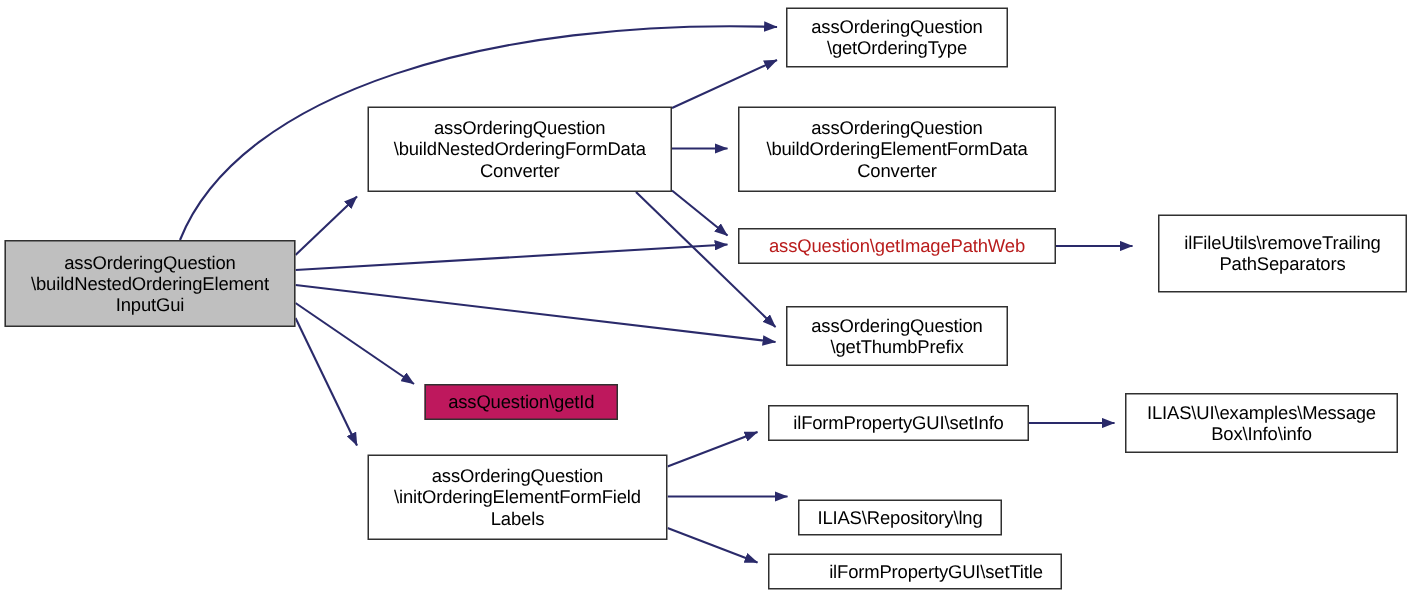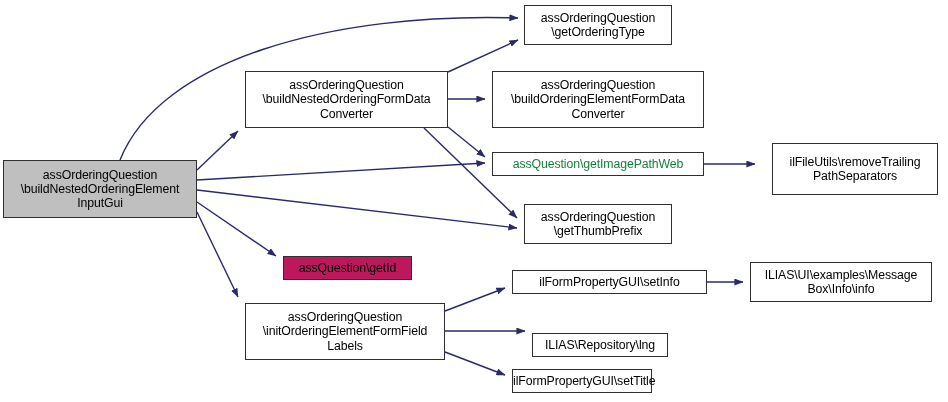--- a/index.html
+++ b/index.html
@@ -85,28 +85,28 @@
 \buildNestedOrderingElement
 InputGui</span></div>
       <div class="node" style="left: 245px; top: 71px; width: 203px; height: 57px; background: rgb(255, 255, 255); border-color: rgb(48, 48, 48); color: rgb(0, 0, 0);"><span class="node-label">assOrderingQuestion
 \buildNestedOrderingFormData
 Converter</span></div>
       <div class="node" style="left: 524px; top: 5px; width: 148px; height: 40px; background: rgb(255, 255, 255); border-color: rgb(48, 48, 48); color: rgb(0, 0, 0);"><span class="node-label">assOrderingQuestion
 \getOrderingType</span></div>
       <div class="node" style="left: 492px; top: 71px; width: 212px; height: 57px; background: rgb(255, 255, 255); border-color: rgb(48, 48, 48); color: rgb(0, 0, 0);"><span class="node-label">assOrderingQuestion
 \buildOrderingElementFormData
 Converter</span></div>
-      <div class="node" style="left: 492px; top: 152px; width: 212px; height: 24px; background: rgb(255, 255, 255); border-color: rgb(48, 48, 48); color: #15803d;"><span class="node-label">assQuestion\getImagePathWeb</span></div>
+      <div class="node" style="left: 492px; top: 152px; width: 212px; height: 24px; background: rgb(255, 255, 255); border-color: rgb(48, 48, 48); color: #b91c1c;"><span class="node-label">assQuestion\getImagePathWeb</span></div>
       <div class="node" style="left: 772px; top: 143px; width: 166px; height: 52px; background: rgb(255, 255, 255); border-color: rgb(48, 48, 48); color: rgb(0, 0, 0);"><span class="node-label">ilFileUtils\removeTrailing
 PathSeparators</span></div>
       <div class="node" style="left: 524px; top: 204px; width: 148px; height: 40px; background: rgb(255, 255, 255); border-color: rgb(48, 48, 48); color: rgb(0, 0, 0);"><span class="node-label">assOrderingQuestion
 \getThumbPrefix</span></div>
       <div class="node" style="left: 283px; top: 256px; width: 129px; height: 24px; background: #be185d; border-color: rgb(48, 48, 48); color: rgb(0, 0, 0);"><span class="node-label">assQuestion\getId</span></div>
       <div class="node" style="left: 245px; top: 303px; width: 200px; height: 57px; background: rgb(255, 255, 255); border-color: rgb(48, 48, 48); color: rgb(0, 0, 0);"><span class="node-label">assOrderingQuestion
 \initOrderingElementFormField
 Labels</span></div>
-      <div class="node" style="left: 512px; top: 270px; width: 195px; height: 24px; background: rgb(255, 255, 255); border-color: rgb(48, 48, 48); color: rgb(0, 0, 0);"><span class="node-label">ilFormPropertyGUI\setInfo</span></div>
+      <div class="node" style="left: 512px; top: 270px; width: 174px; height: 24px; background: rgb(255, 255, 255); border-color: rgb(48, 48, 48); color: rgb(0, 0, 0);"><span class="node-label">ilFormPropertyGUI\setInfo</span></div>
       <div class="node" style="left: 750px; top: 262px; width: 182px; height: 40px; background: rgb(255, 255, 255); border-color: rgb(48, 48, 48); color: rgb(0, 0, 0);"><span class="node-label">ILIAS\UI\examples\Message
 Box\Info\info</span></div>
       <div class="node" style="left: 532px; top: 333px; width: 136px; height: 24px; background: rgb(255, 255, 255); border-color: rgb(48, 48, 48); color: rgb(0, 0, 0);"><span class="node-label">ILIAS\Repository\lng</span></div>
-      <div class="node" style="left: 512px; top: 369px; width: 140px; height: 24px; background: rgb(255, 255, 255); border-color: rgb(48, 48, 48); color: rgb(0, 0, 0);"><span class="node-label">ilFormPropertyGUI\setTitle</span></div>
+      <div class="node" style="left: 512px; top: 369px; width: 196px; height: 24px; background: rgb(255, 255, 255); border-color: rgb(48, 48, 48); color: rgb(0, 0, 0); padding-left: 28px;"><span class="node-label">ilFormPropertyGUI\setTitle</span></div>
     </div>
 </div>
 
 </body></html>

